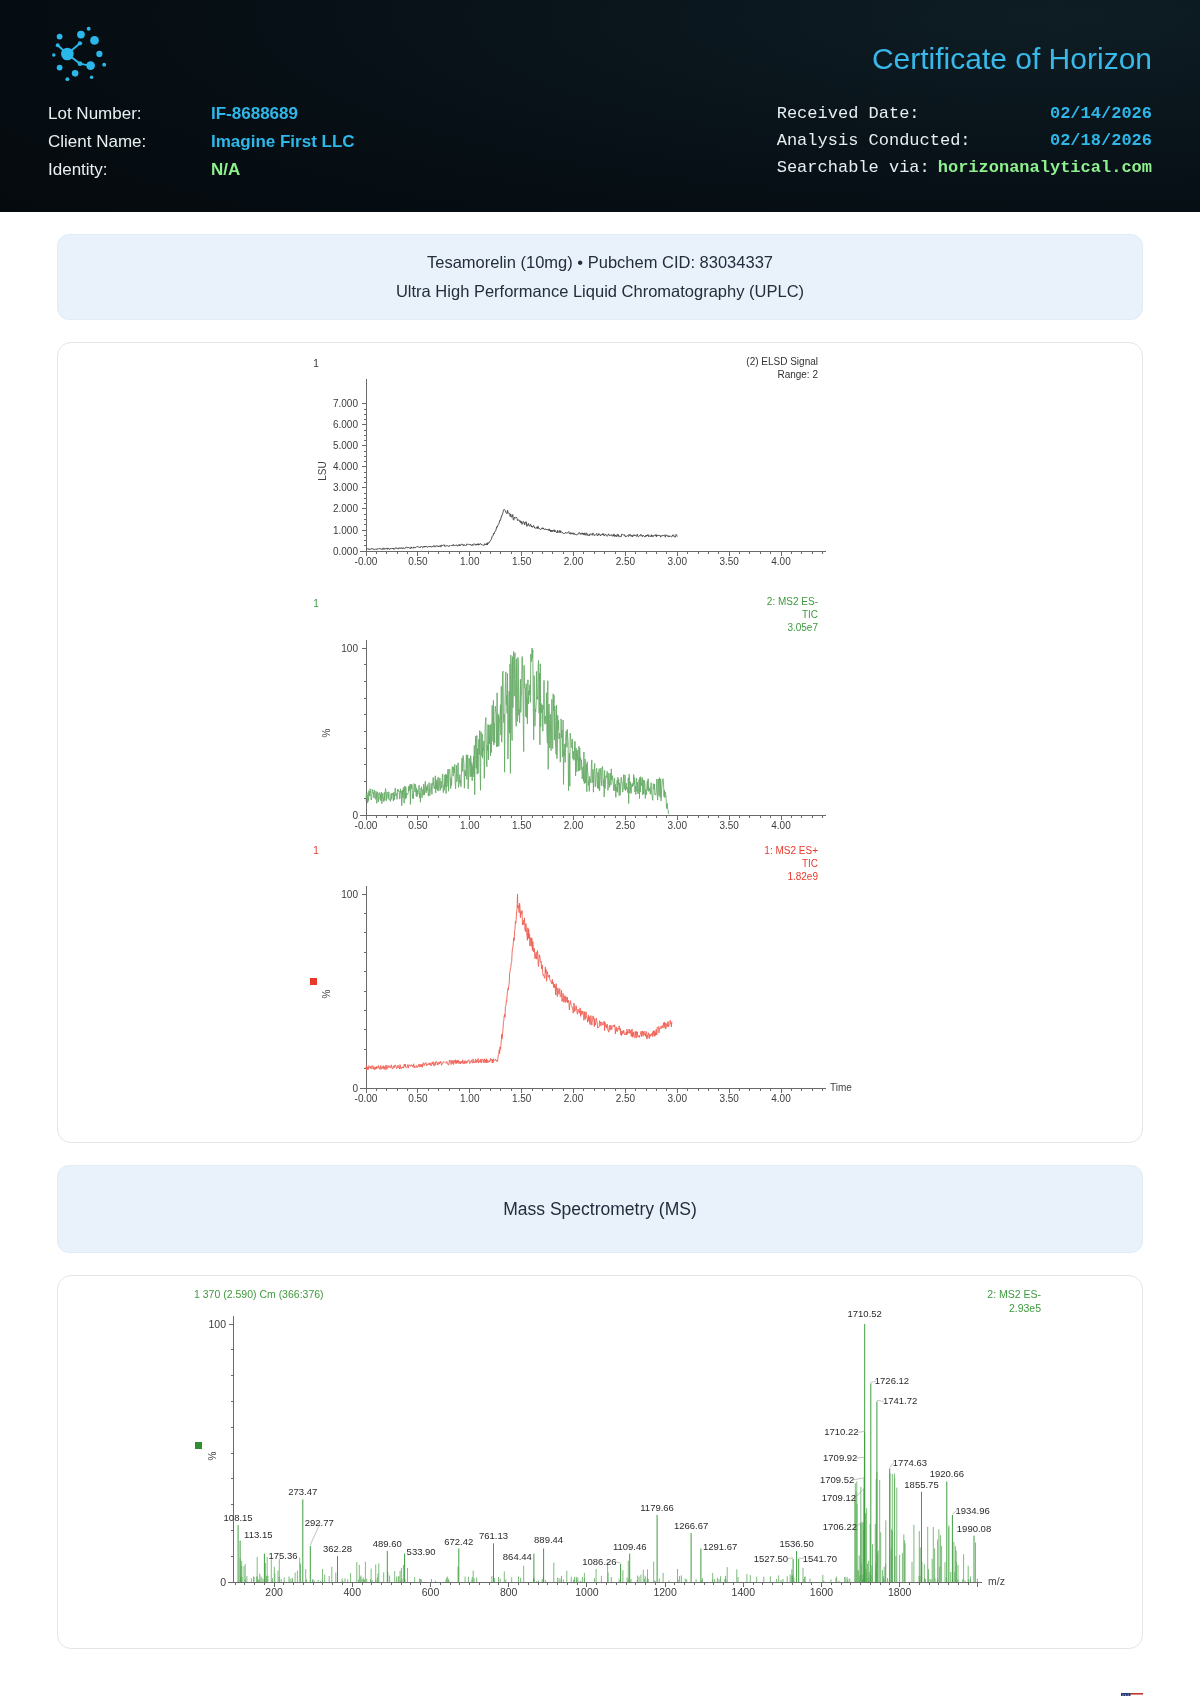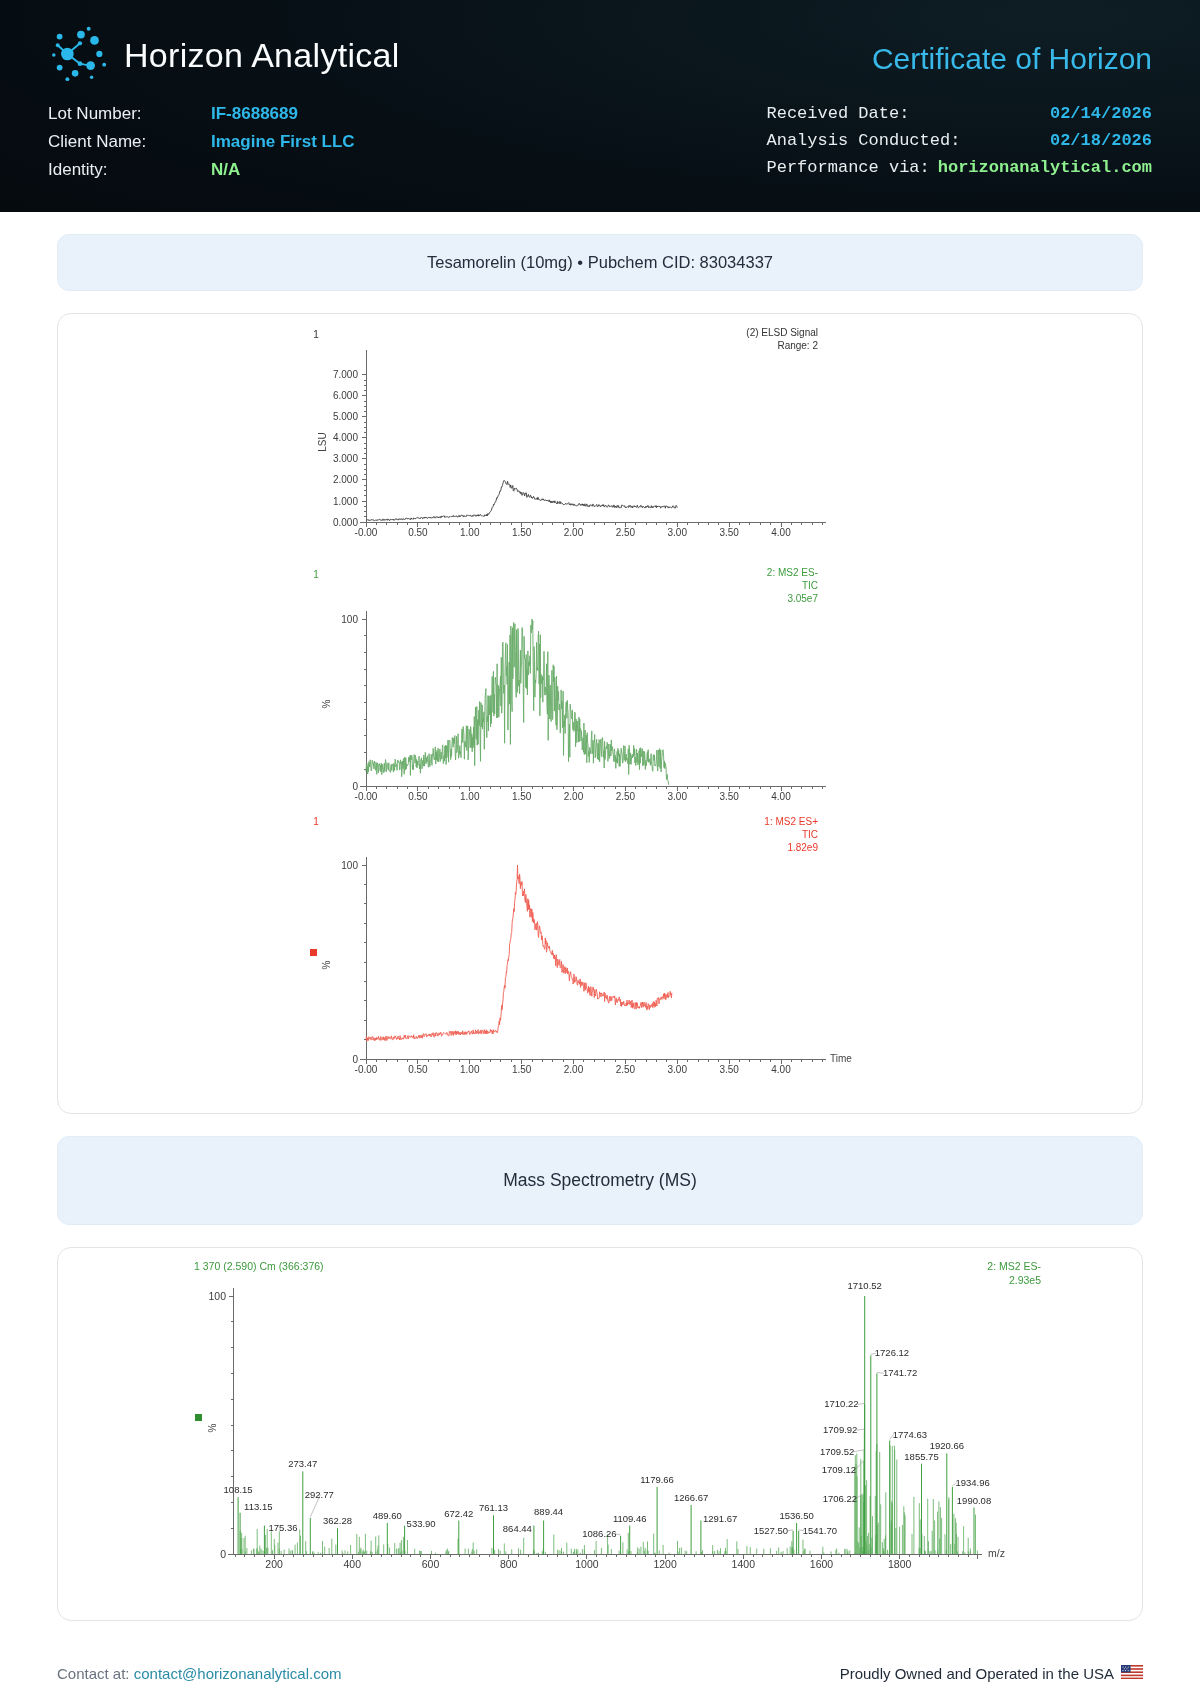--- a/index.html
+++ b/index.html
@@ -71,21 +71,20 @@
               <circle cx="33" cy="43" r="2.4"></circle>
             <circle cx="10" cy="24" r="2"></circle>
               <circle cx="42" cy="7" r="2"></circle>
             <circle cx="58" cy="44" r="2"></circle>
               <circle cx="20" cy="59" r="2"></circle>
             <circle cx="6" cy="34" r="1.8"></circle>
               <circle cx="45" cy="57" r="1.8"></circle>
           </g>
         </svg>
       </span>
-      <span class="brand-name">Horizon Analytical</span>
     </div>
     <div class="cert-title">Certificate of Horizon</div>
   </div>
   <div class="hdr-info">
     <div class="info-col left" id="info-left">
         <div class="info-row">
           <span class="il">Lot Number:</span>
           <span class="iv" style="color: rgb(46, 183, 233);">IF-8688689</span>
         </div>
         <div class="info-row">
@@ -100,29 +99,30 @@
     <div class="info-col right" id="info-right">
         <div class="info-row">
           <span class="il">Received Date:</span>
           <span class="iv" style="color: rgb(46, 183, 233);">02/14/2026</span>
         </div>
         <div class="info-row">
           <span class="il">Analysis Conducted:</span>
           <span class="iv" style="color: rgb(46, 183, 233);">02/18/2026</span>
         </div>
         <div class="info-row">
-          <span class="il">Performance via:</span>
+          <span class="il">Searchable via:</span>
           <span class="iv" style="color: rgb(142, 240, 142);">horizonanalytical.com</span>
         </div>
       </div>
   </div>
 </header>
 
 <section class="banner">
   <div>Tesamorelin (10mg) • Pubchem CID: 83034337</div>
+  <div>Ultra High Performance Liquid Chromatography (UPLC)</div>
 </section>
 
 <section class="card">
   <div><svg width="1040" height="238" viewBox="0 0 1040 238">
         <text x="248" y="16" font-size="10" text-anchor="middle" fill="#333333">1</text>
         <text x="750" y="14" font-size="10" text-anchor="end" fill="#333333">(2) ELSD Signal</text>
         <text x="750" y="27" font-size="10" text-anchor="end" fill="#333333">Range: 2</text>
         <g stroke="#6a6a6a" stroke-width="1" shape-rendering="crispEdges">
           <line x1="298" y1="28" x2="298" y2="200"></line>
           <line x1="292" y1="200" x2="758" y2="200"></line>

